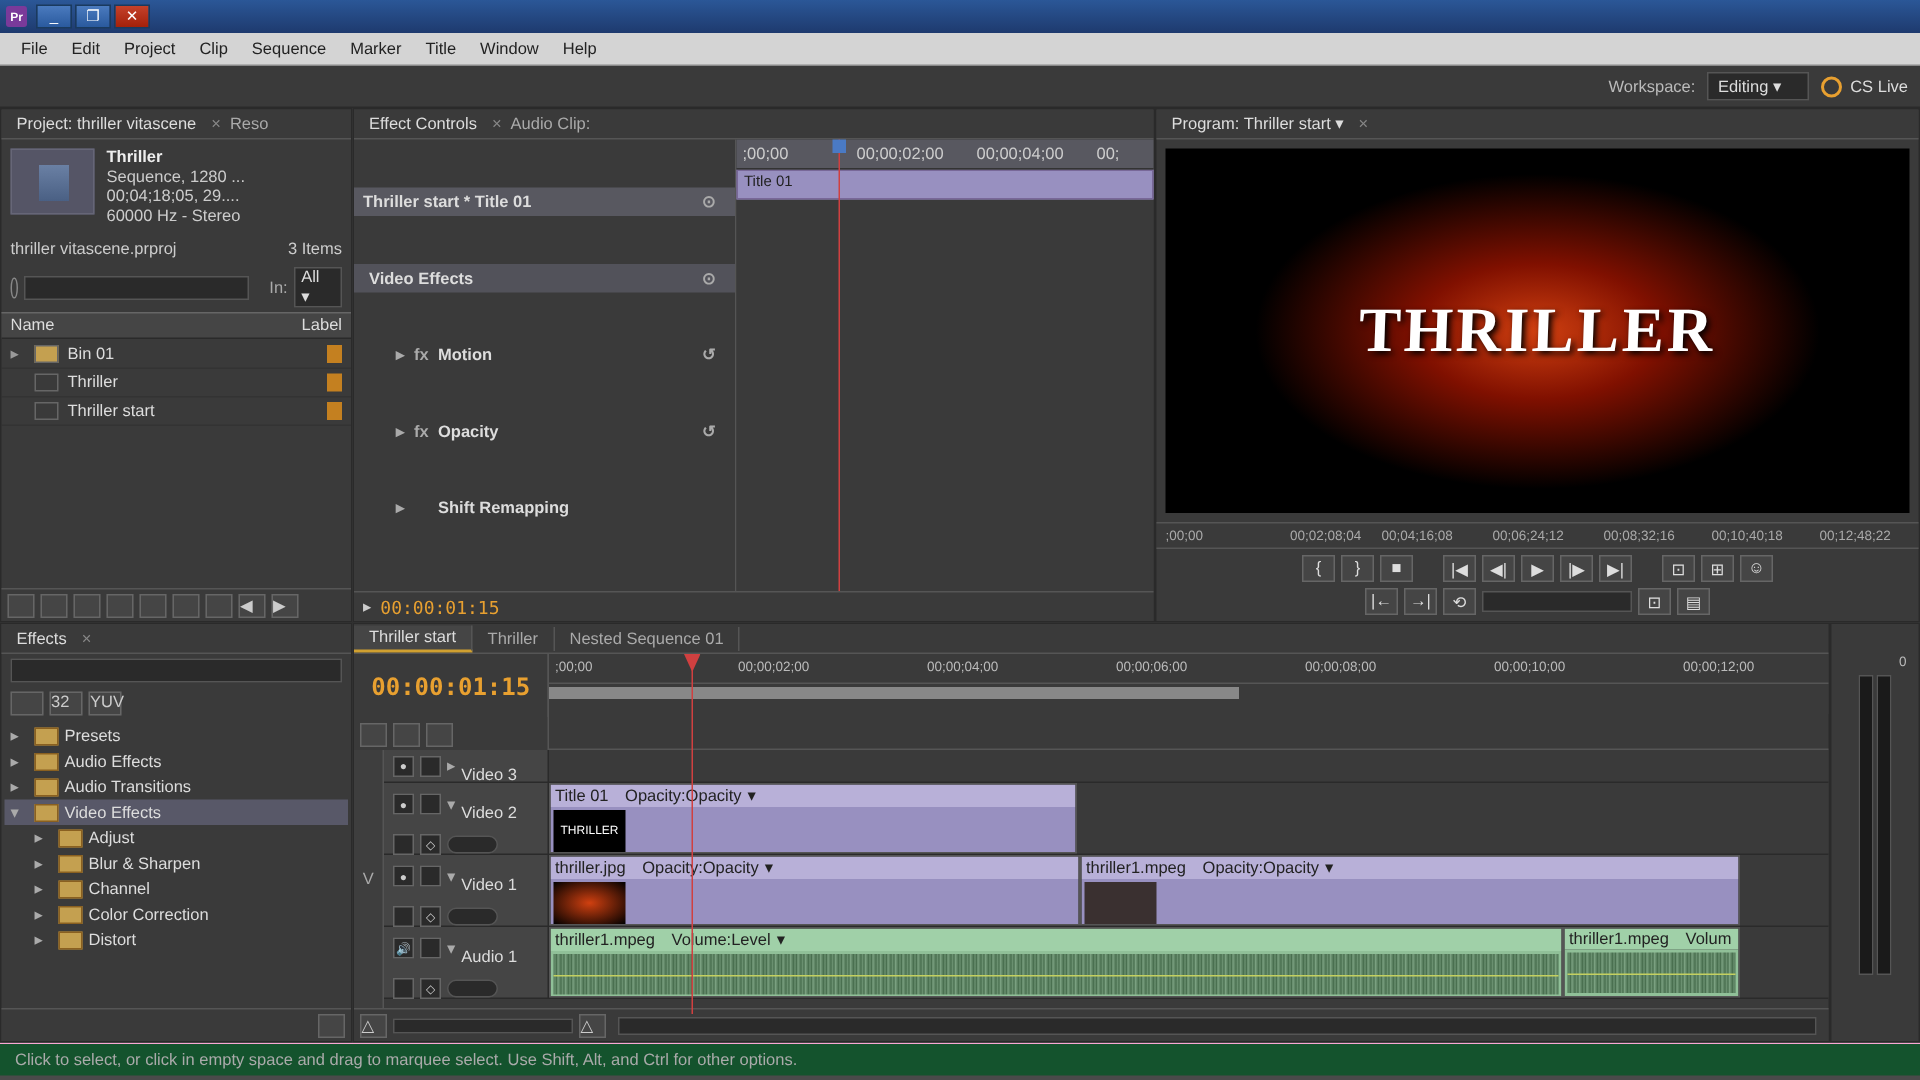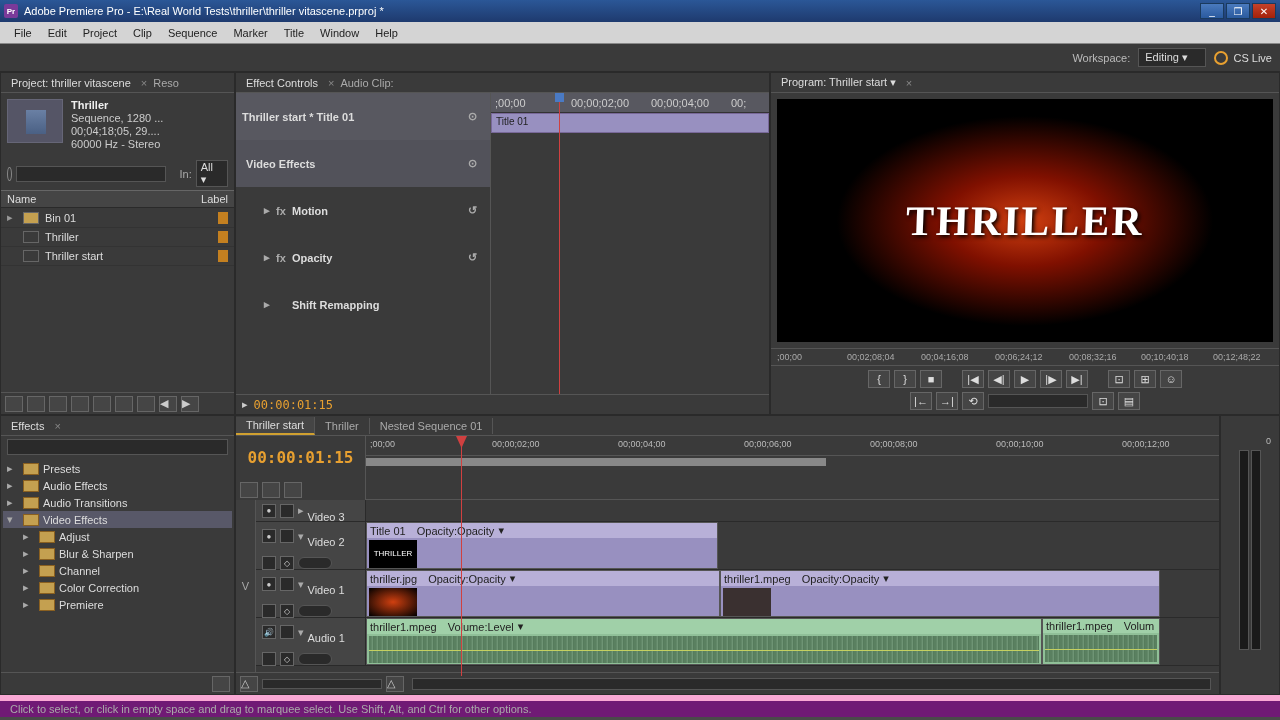--- a/index.html
+++ b/index.html
@@ -52,21 +52,21 @@
 .disclosure { width: 10px; color: #999; }
 .item-icon { width: 16px; height: 12px; background: #3a3a3a; border: 1px solid #666; display: inline-block; }
 .item-icon.bin { background: #c4a050; }
 .label-chip { width: 10px; height: 12px; background: #c48020; margin-left: auto; }
 .panel-footer { height: 22px; background: #3a3a3a; border-top: 1px solid #555; display: flex; align-items: center; padding: 0 4px; gap: 4px; }
 .ftr-btn { width: 18px; height: 16px; background: #454545; border: 1px solid #666; cursor: pointer; }
 
 
 .effect-controls { display: flex; }
 .ec-left { width: 255px; border-right: 1px solid #555; }
-.ec-row { display: flex; align-items: center; padding: 17px 6px; color: #ddd; }
+.ec-row { display: flex; align-items: center; padding: 3px 6px; color: #ddd; margin-top: 32px; }
 .ec-row .disc { width: 12px; color: #aaa; }
 .ec-row .fx { width: 16px; color: #aaa; }
 .ec-row .name { flex: 1; }
 .ec-row .reset { width: 16px; color: #aaa; }
 .ec-header { background: #585860; font-weight: bold; }
 .ec-section { background: #52525a; font-weight: bold; padding-left: 10px; }
 .ec-item { padding-left: 28px; font-weight: bold; }
 .ec-right { flex: 1; position: relative; background: #3a3a3a; }
 .ec-ruler { height: 20px; background: #585860; border-bottom: 1px solid #333; display: flex; align-items: center; font-size: 9px; color: #ccc; position: relative; }
 .ec-ruler span { position: absolute; }
@@ -146,28 +146,27 @@
 .clip-thumb-inline.pumpkin { background: radial-gradient(#d04010, #000); }
 .waveform { width: 100%; height: 100%; background: repeating-linear-gradient(to right, #4a7050 0px, #6a9070 1px, #4a7050 2px, #7aa080 3px, #4a7050 5px); position: relative; }
 .waveform::after { content: ''; position: absolute; left: 0; right: 0; top: 50%; height: 1px; background: #c4d060; }
 
 
 .audio-meters { background: #3a3a3a; border: 1px solid #2a2a2a; display: flex; flex-direction: column; align-items: center; padding: 20px 4px; gap: 4px; }
 .meter { width: 10px; height: 200px; background: #1a1a1a; border: 1px solid #555; }
 .meter-label { color: #bbb; font-size: 9px; align-self: flex-end; margin-right: 4px; }
 
 
-.statusbar { background: #701a75; height: 22px; display: flex; align-items: center; padding: 0 10px; color: #aaa; border-top: 6px solid #f9a8d4; }
+.statusbar { background: #14532d; height: 22px; display: flex; align-items: center; padding: 0 10px; color: #aaa; border-top: 1px solid #f9a8d4; }
 </style>
 </head>
 <body>
 
 <div class="titlebar">
   <div class="titlebar-icon">Pr</div>
-  <div class="titlebar-text">Adobe Premiere Pro - E:\Real World Tests\thriller\thriller vitascene.prproj *</div>
   <div class="win-controls">
     <div class="win-btn">_</div>
     <div class="win-btn">❐</div>
     <div class="win-btn close">✕</div>
   </div>
 </div>
 
 <div class="menubar">
   <div class="menuitem">File</div>
   <div class="menuitem">Edit</div>
@@ -199,20 +198,24 @@
     </div>
     <div class="clip-info">
       <div class="clip-thumb"></div>
       <div class="clip-meta">
         <div class="name">Thriller</div>
         <div>Sequence, 1280 ...</div>
         <div>00;04;18;05, 29....</div>
         <div>60000 Hz - Stereo</div>
       </div>
     </div>
+    <div class="proj-row">
+      <span>thriller vitascene.prproj</span>
+      <span>3 Items</span>
+    </div>
     <div class="proj-search">
       <span style="width:14px;height:14px;border:1px solid #888;border-radius:50%;position:relative;"></span>
       <input class="search-input" style="">
       <span class="in-label">In:</span>
       <div class="in-select"><span>All</span> ▾</div>
     </div>
     <div class="col-headers">
       <div class="col-name">Name</div>
       <div>Label</div>
     </div>
@@ -305,21 +308,21 @@
       <div class="panel-tab active"><span>Program: Thriller start</span> ▾</div>
       <div class="panel-close">×</div>
     </div>
     <div class="prog-viewer">
       <div class="prog-image">
         <div class="prog-title-text">THRILLER</div>
       </div>
     </div>
     <div class="prog-ruler">
       <span style="left:6px">;00;00</span>
-      <span style="left:76px">00;02;08;04</span>
+      <span style="left:89px">00;02;08;04</span>
       <span style="left:150px">00;04;16;08</span>
       <span style="left:224px">00;06;24;12</span>
       <span style="left:298px">00;08;32;16</span>
       <span style="left:370px">00;10;40;18</span>
       <span style="left:442px">00;12;48;22</span>
     </div>
     <div class="prog-controls">
       <div class="prog-btn">{</div>
       <div class="prog-btn">}</div>
       <div class="prog-btn">■</div>
@@ -348,20 +351,25 @@
 <div class="bottom">
 
   <div class="panel effects-panel">
     <div class="panel-header">
       <div class="panel-tab active">Effects</div>
       <div class="panel-close">×</div>
     </div>
     <div class="effects-search">
       <input class="search-input" style="width: 100%;">
     </div>
+    <div class="effects-icons">
+      <div class="eff-ico"></div>
+      <div class="eff-ico">32</div>
+      <div class="eff-ico">YUV</div>
+    </div>
     <div class="effects-tree">
       <div class="tree-row">
         <span class="tree-disc">▸</span>
         <span class="folder-icon"></span>
         <span>Presets</span>
       </div>
       <div class="tree-row">
         <span class="tree-disc">▸</span>
         <span class="folder-icon"></span>
         <span>Audio Effects</span>
@@ -392,21 +400,21 @@
         <span>Channel</span>
       </div>
       <div class="tree-row child">
         <span class="tree-disc">▸</span>
           <span class="folder-icon"></span>
         <span>Color Correction</span>
       </div>
       <div class="tree-row child">
         <span class="tree-disc">▸</span>
           <span class="folder-icon"></span>
-        <span>Premiere</span>
+        <span>Distort</span>
       </div>
     </div>
     <div class="panel-footer">
       <div style="flex:1"></div>
       <div class="ftr-btn"></div>
     </div>
   </div>
 
   <div class="timeline-panel">
     <div class="timeline-tabs">

